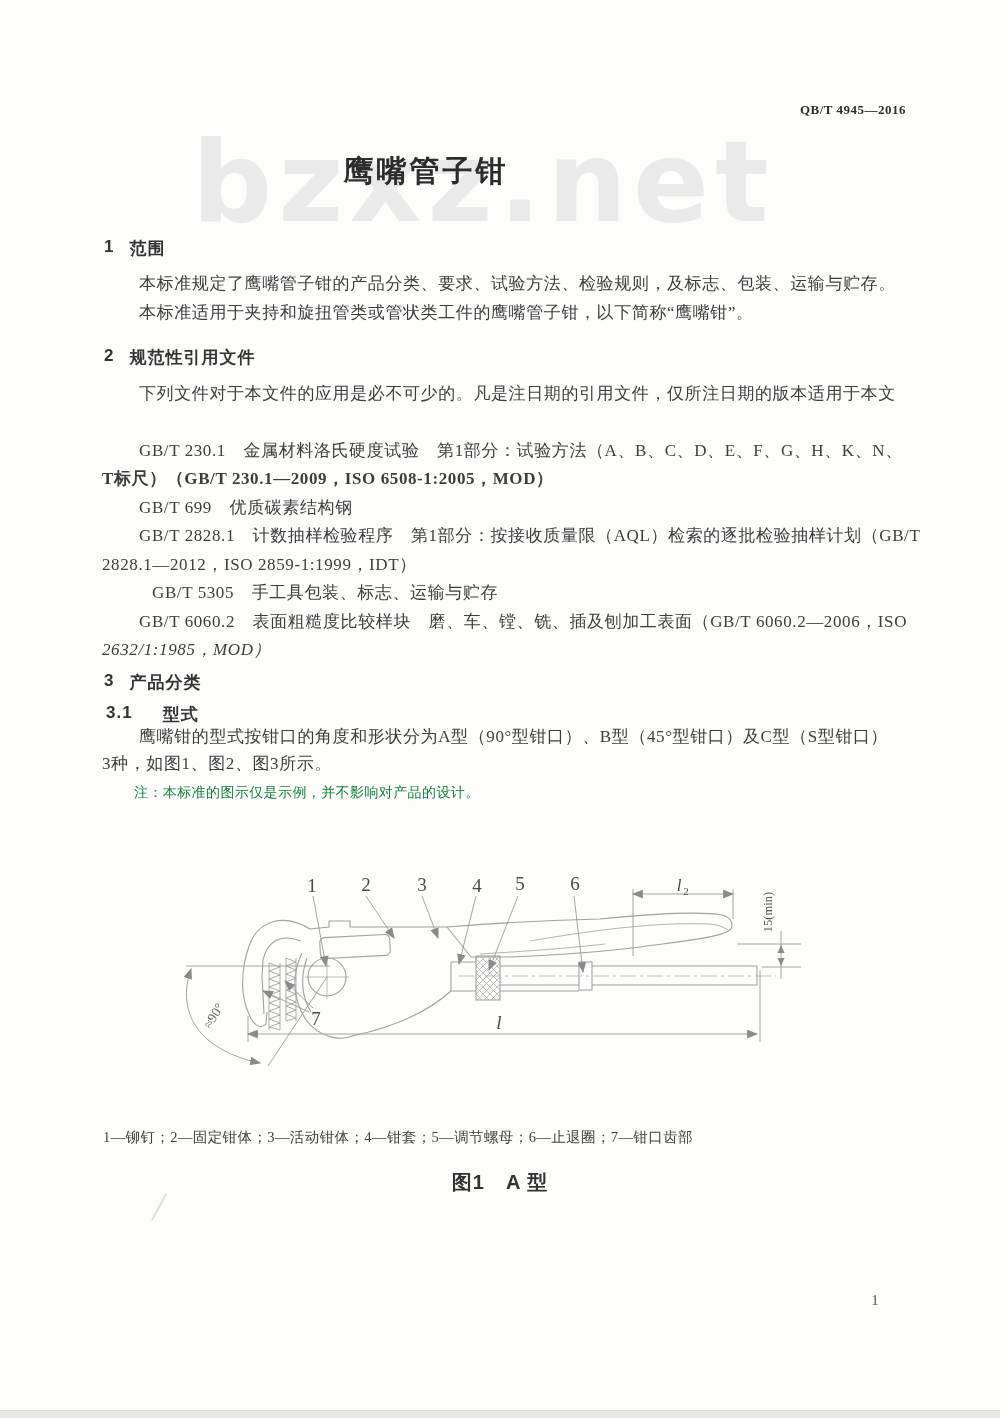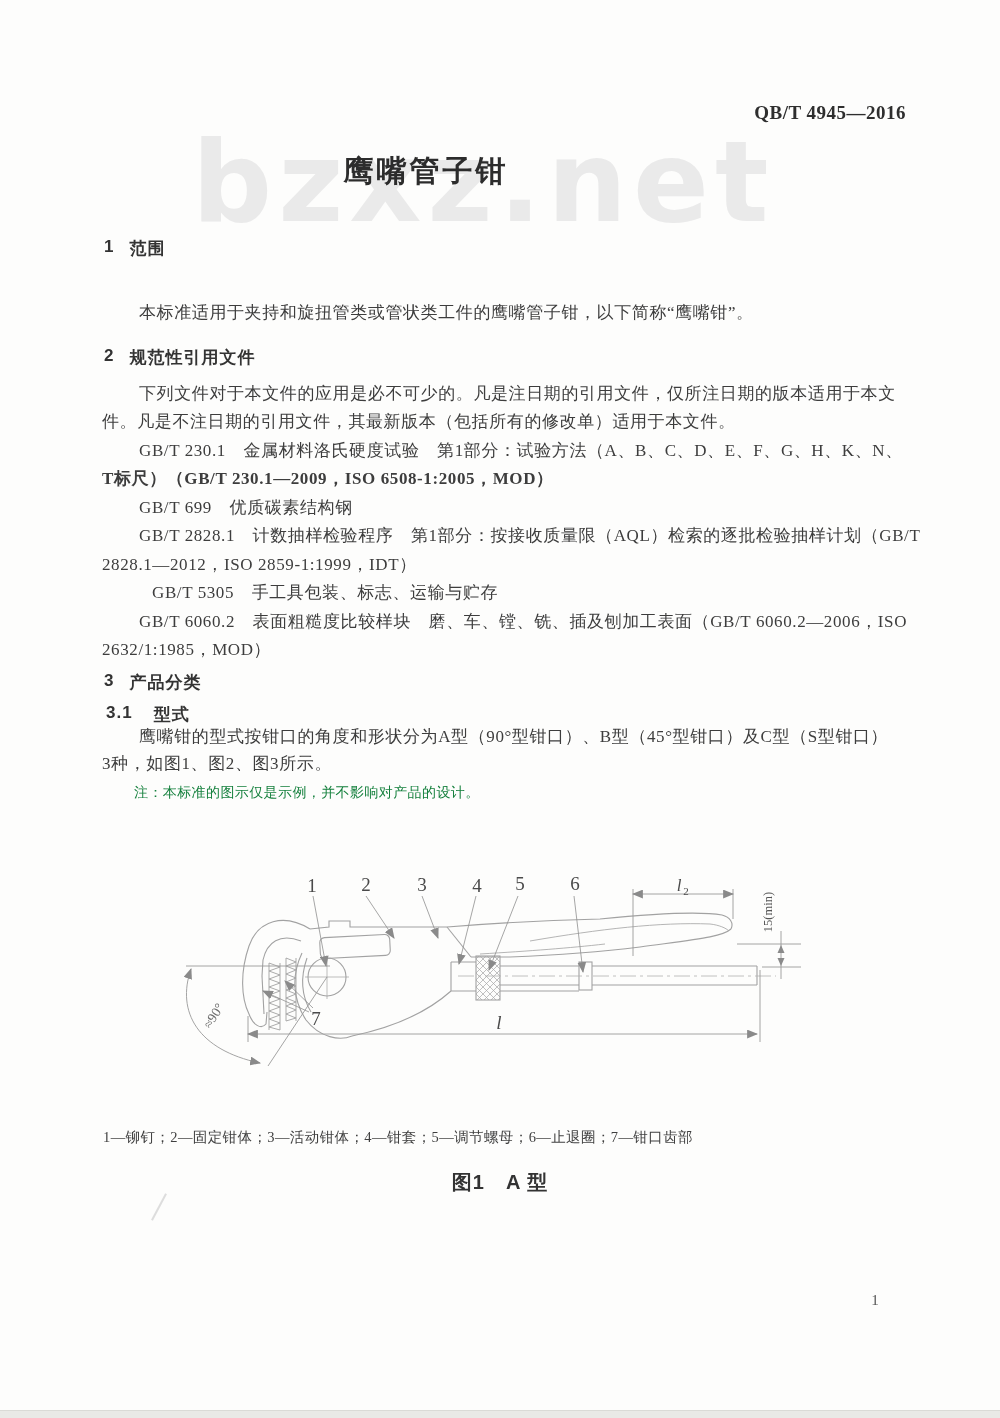--- a/index.html
+++ b/index.html
@@ -6,21 +6,21 @@
   .page{
     position:relative;width:1000px;height:1418px;margin:0 auto;
     background:#fdfdfc;overflow:hidden;
     font-family:"Liberation Serif","DejaVu Serif",serif;color:#3d3d3d;
   }
   .ln{position:absolute;white-space:nowrap;font-size:17px;letter-spacing:.6px;line-height:1.2;}
   .heading{position:absolute;white-space:nowrap;display:flex;gap:15px;
     font-family:"Liberation Sans","DejaVu Sans",sans-serif;font-weight:700;
     font-size:17px;color:#333;letter-spacing:1px;}
   .doc-code{position:absolute;top:102px;left:700px;width:206px;text-align:right;
-    font-size:19px;font-weight:700;letter-spacing:.5px;color:#2e2e2e;}
+    font-size:13px;font-weight:700;letter-spacing:.5px;color:#2e2e2e;}
   .watermark{position:absolute;top:126px;left:192px;font-family:"DejaVu Sans",sans-serif;
     font-weight:700;font-size:112px;line-height:1;color:#eaeaea;letter-spacing:6px;
     user-select:none;z-index:0;}
   .doc-title{position:absolute;top:151px;left:0;width:852px;text-align:center;
     font-family:Liberation Serif, serif;font-weight:600;
     font-size:30px;color:#2c2c2c;letter-spacing:3px;z-index:1;}
   .note{font-size:14px;letter-spacing:.4px;color:#15803d;}
   .legend{position:absolute;top:1128px;left:0;width:796px;text-align:center;
     font-size:14.5px;letter-spacing:.4px;color:#3f3f3f;}
   .caption{position:absolute;top:1169px;left:0;width:1000px;text-align:center;
@@ -43,42 +43,42 @@
   <div class="watermark">bzxz.net</div>
 
   <div class="doc-code">QB/T 4945—2016</div>
 
   <div class="doc-title">鹰嘴管子钳</div>
 
   <div class="heading" style="left:104px;top:237px;">
     <span>1</span>
     <span>范围</span>
   </div>
+  <div class="ln" style="left:139px;top:274px;">本标准规定了鹰嘴管子钳的产品分类、要求、试验方法、检验规则，及标志、包装、运输与贮存。</div>
   <div class="ln" style="left:139px;top:303px;">本标准适用于夹持和旋扭管类或管状类工件的鹰嘴管子钳，以下简称“鹰嘴钳”。</div>
 
   <div class="heading" style="left:104px;top:346px;">
     <span>2</span>
     <span>规范性引用文件</span>
   </div>
   <div class="ln" style="left:139px;top:384px;">下列文件对于本文件的应用是必不可少的。凡是注日期的引用文件，仅所注日期的版本适用于本文</div>
-  <div class="ln" style="left:102px;top:412px;">件。凡是不注日期的引用文件，其最新版本（包括所有的修改单）适用于本文件。</div>
   <div class="ln" style="left:139px;top:441px;">GB/T 230.1　金属材料洛氏硬度试验　第1部分：试验方法（A、B、C、D、E、F、G、H、K、N、</div>
   <div class="ln" style="left:102px;top:469px;font-weight:bold;">T标尺）（GB/T 230.1—2009，ISO 6508-1:2005，MOD）</div>
   <div class="ln" style="left:139px;top:498px;">GB/T 699　优质碳素结构钢</div>
   <div class="ln" style="left:139px;top:526px;">GB/T 2828.1　计数抽样检验程序　第1部分：按接收质量限（AQL）检索的逐批检验抽样计划（GB/T</div>
   <div class="ln" style="left:102px;top:555px;">2828.1—2012，ISO 2859-1:1999，IDT）</div>
   <div class="ln" style="left:152px;top:583px;">GB/T 5305　手工具包装、标志、运输与贮存</div>
   <div class="ln" style="left:139px;top:612px;">GB/T 6060.2　表面粗糙度比较样块　磨、车、镗、铣、插及刨加工表面（GB/T 6060.2—2006，ISO</div>
-  <div class="ln" style="left:102px;top:640px;">2632/1:1985，MOD）</div>
+  <div class="ln" style="left:102px;top:640px;font-style:italic;">2632/1:1985，MOD）</div>
 
   <div class="heading" style="left:104px;top:671px;">
     <span>3</span>
     <span>产品分类</span>
   </div>
-  <div class="heading" style="left:106px;top:703px;gap:21px;">
+  <div class="heading" style="left:106px;top:703px;gap:30px;">
     <span>3.1</span>
     <span>型式</span>
   </div>
   <div class="ln" style="left:139px;top:727px;">鹰嘴钳的型式按钳口的角度和形状分为A型（90°型钳口）、B型（45°型钳口）及C型（S型钳口）</div>
   <div class="ln" style="left:102px;top:754px;">3种，如图1、图2、图3所示。</div>
   <div class="ln note" style="left:134px;top:785px;">注：本标准的图示仅是示例，并不影响对产品的设计。</div>
 
   <svg class="figure-svg" width="700" height="250" viewBox="140 855 700 250">
     <defs>
       <marker id="arr" viewBox="0 0 10 8" refX="9" refY="4" markerWidth="11" markerHeight="9" orient="auto-start-reverse" markerUnits="userSpaceOnUse">

